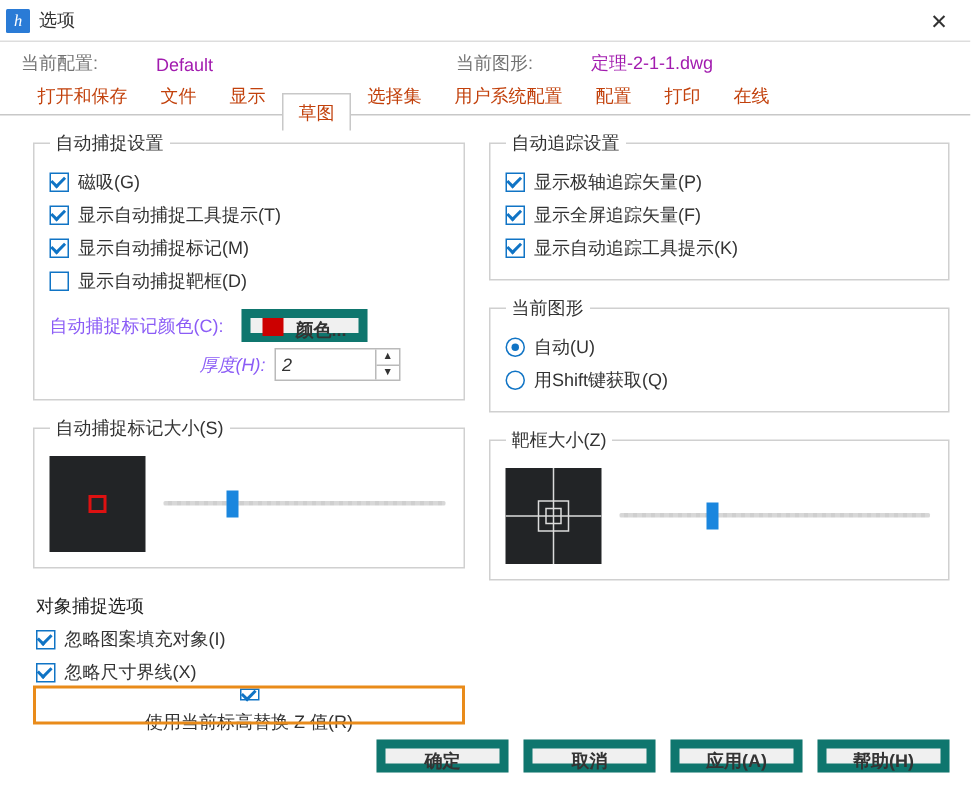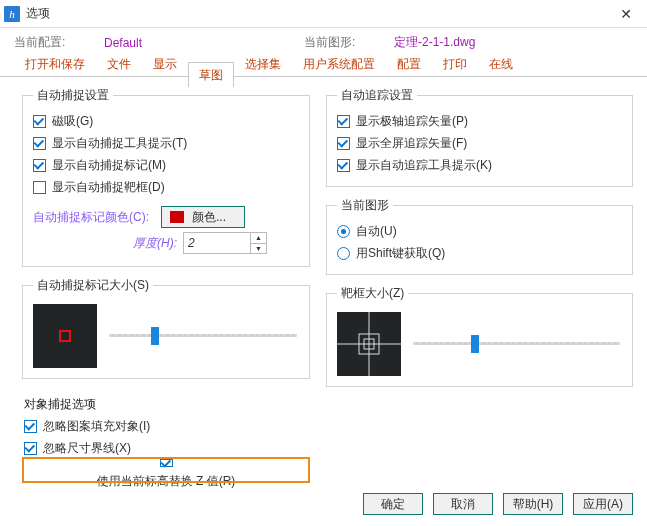--- a/index.html
+++ b/index.html
@@ -115,25 +115,26 @@
     display: flex; align-items: center;
     height: 26px;
     gap: 6px;
   }
   .form-row .flbl { color: #8b5cf6; }
   .form-row.lbl1 .flbl { width: 122px; }
   .form-row.lbl2 { padding-left: 84px; font-style: italic; }
   .form-row.lbl2 .flbl { width: 60px; text-align: right; }
   .btn, .colorbtn {
     height: 22px;
-    border: 1px solid #0f766e;
+    border: 6px solid #0f766e;
     background: #f0f0f0;
-    display: inline-flex; align-items: center;
+    display: inline-flex; 
     padding: 0 8px;
     cursor: default;
+    font-weight: bold;
   }
   .colorbtn { width: 84px; gap: 8px; }
   .colorbtn .swatch { width: 14px; height: 12px; background: #c00; display:inline-block; }
   .spinner {
     display: inline-flex; height: 22px;
     border: 1px solid #bababa;
     width: 84px;
     background: #fff;
   }
   .spinner .val { flex: 1; padding: 2px 4px; line-height: 16px; }
@@ -183,21 +184,21 @@
   }
   .highlighted {
     outline: 2px solid #e98b1a;
     outline-offset: 0px;
     flex-direction: column;
   }
   .footer {
     display: flex; justify-content: flex-end; gap: 10px;
     padding: 8px 14px 10px 14px;
   }
-  .footer .btn { width: 60px; justify-content: center; }
+  .footer .btn { width: 88px; justify-content: center; }
 </style>
 </head>
 <body>
 
 <div class="titlebar">
   <span class="app-icon">h</span>
   <span class="title">选项</span>
   <span class="spacer"></span>
   <span class="close">✕</span>
 </div>
@@ -341,15 +342,15 @@
           <div class="thumb" style="left:60px;"></div>
         </div>
       </div>
     </fieldset>
   </div>
 </div>
 
 <div class="footer">
   <span class="btn">确定</span>
   <span class="btn">取消</span>
+  <span class="btn">应用(A)</span>
   <span class="btn">帮助(H)</span>
-  <span class="btn">应用(A)</span>
 </div>
 
 </body></html>

